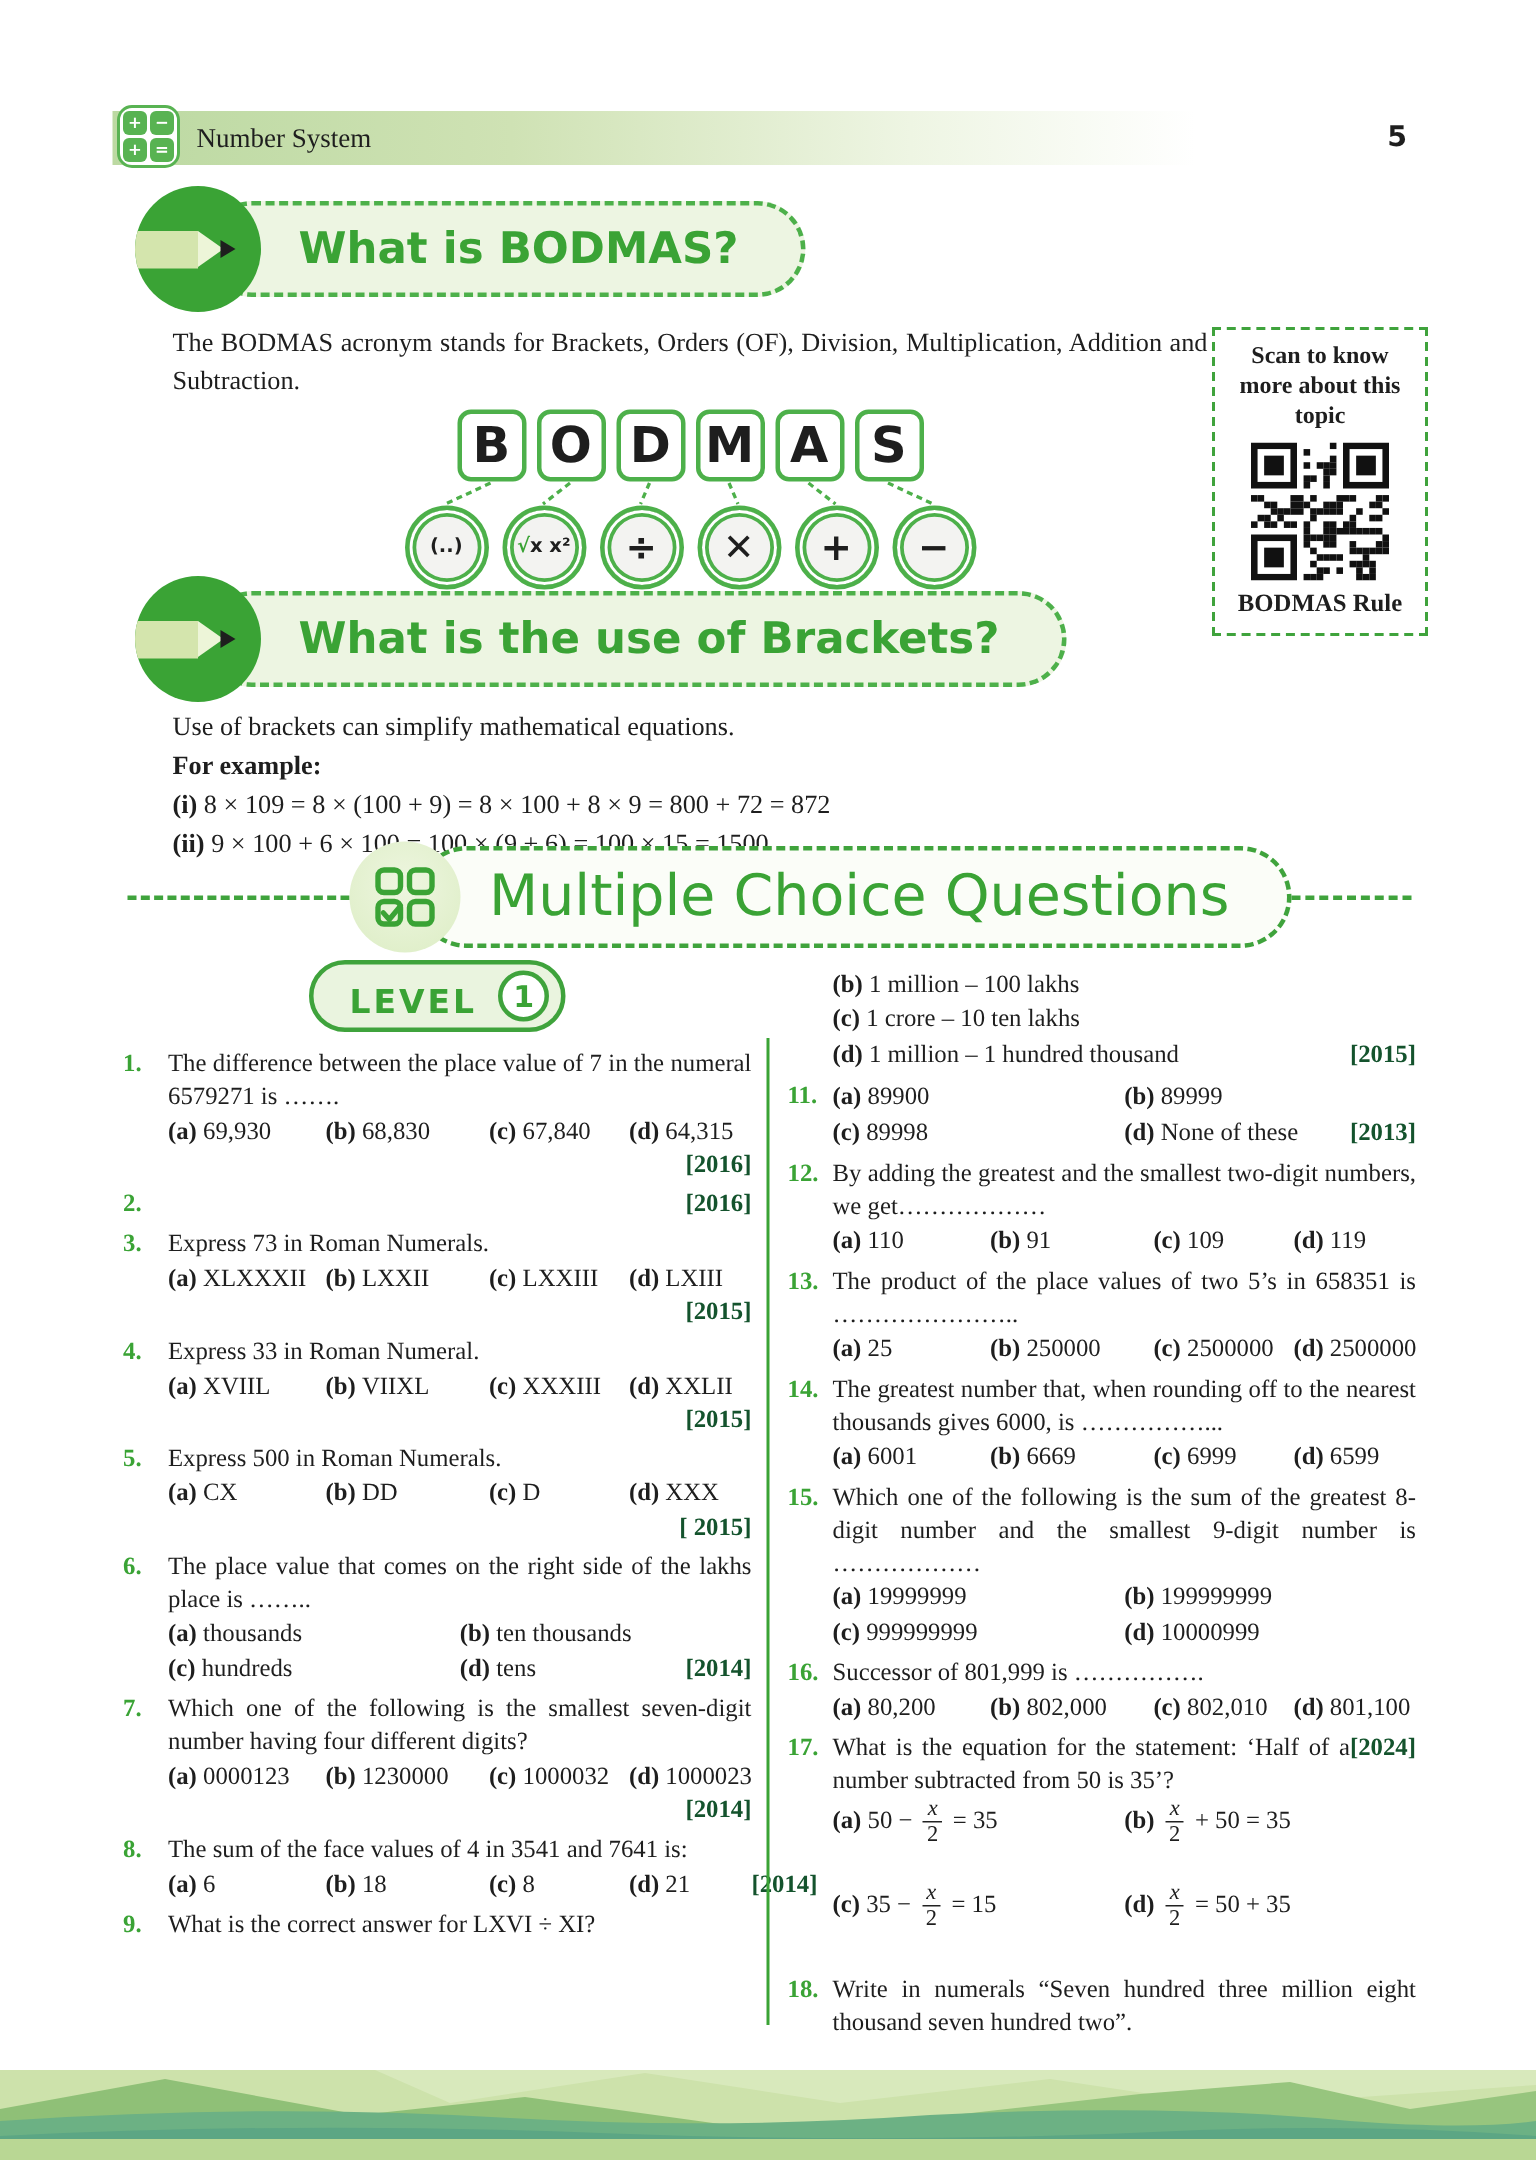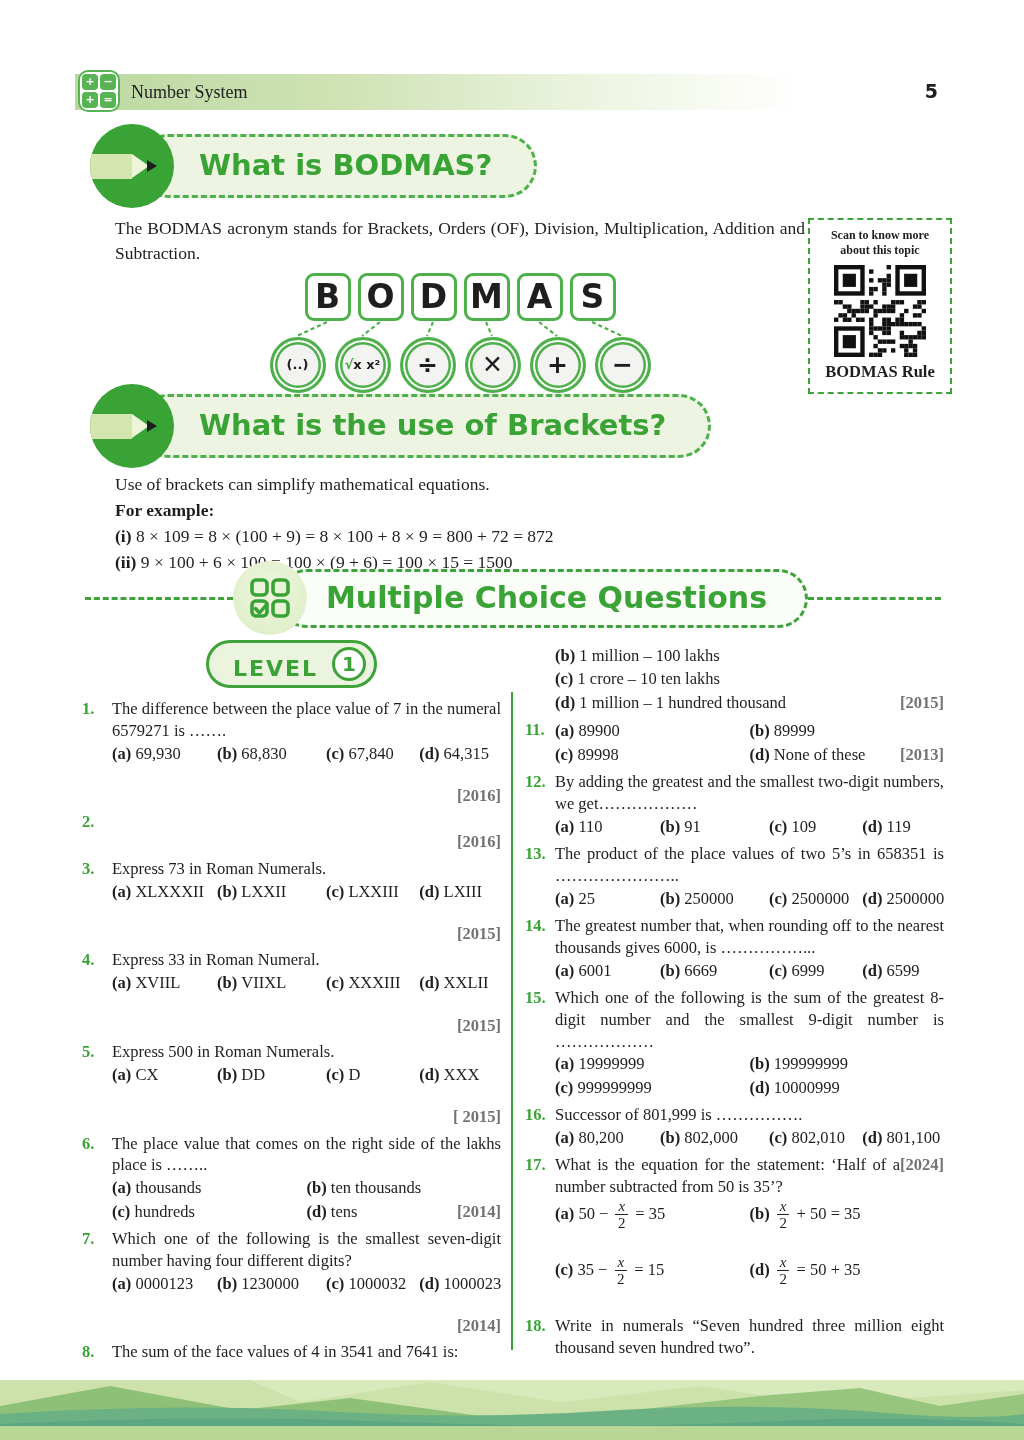--- a/index.html
+++ b/index.html
@@ -53,42 +53,42 @@
   .circles { display:flex; gap:9px; justify-content:center; width:382px; }
   .sym-circle { width:56px; height:56px; border:3px solid #4db04a; border-radius:50%;
     background:#f3f3f1; box-shadow:inset 0 0 0 2px #ffffff, inset 0 0 0 4.5px #4db04a;
     display:flex; align-items:center; justify-content:center;
     font-family:"DejaVu Sans",sans-serif; font-weight:bold; font-size:25px; color:#1e1e1e; }
   .sym-circle.small { font-size:13px; }
   .sym-circle.small .rad { color:#3aa335; }
 
   .qr-box { position:absolute; right:72px; top:218px; width:144px;
     border:2.5px dashed #3fa33c; padding:8px 6px 10px; text-align:center; background:#fff; }
-  .qr-top { font-weight:bold; font-size:12px; line-height:1.25; }
+  .qr-top { font-weight:bold; font-size:16px; line-height:1.25; }
   .qr-svg { margin:7px auto 5px; display:block; }
   .qr-caption { font-weight:bold; font-size:16.5px; }
 
   
   .brackets-text { position:absolute; left:115px; top:472px; width:720px;
     font-size:17.5px; line-height:1.48; }
   .brackets-text .bold { font-weight:bold; }
   .ex-label { font-weight:bold; }
 
   
   .mcq-banner { position:absolute; left:85px; top:566px; width:856px; height:64px;
     display:flex; align-items:center; }
   .dash-line { border-top:3px dashed #3fa33c; height:0; }
   .dash-left { flex:0 0 148px; }
   .dash-right { flex:1; }
   .mcq-icon-circle { width:74px; height:74px; border-radius:50%; flex:none;
     background:radial-gradient(circle at 50% 40%, #eef6e0 0%, #dcedc4 100%);
     display:flex; align-items:center; justify-content:center; z-index:2; margin-right:-30px; }
   .mcq-pill { background:#fbfdf8; border:3px dashed #3fa33c; border-radius:34px;
-    padding:8px 38px 10px 46px; font-family:"DejaVu Sans",sans-serif; font-weight:bold;
-    font-size:30px; color:#3aa335; white-space:nowrap; }
+    padding:8px 38px 10px 46px; font-family:"DejaVu Sans",sans-serif; font-weight:normal;
+    font-size:38px; color:#3aa335; white-space:nowrap; }
 
   
   .level-wrap { text-align:center; margin:4px 0 10px; }
   .level-badge { display:inline-flex; align-items:flex-end; background:#eaf4df;
     border:3px solid #3fa33c; border-radius:26px; padding:4px 8px 4px 24px; }
   .level-label { font-family:"DejaVu Sans",sans-serif; font-weight:bold; font-size:22px;
     color:#3aa335; letter-spacing:2px; }
   .level-circle { width:34px; height:34px; border-radius:50%; background:#fff;
     border:3px solid #3fa33c; margin-left:14px; display:flex; align-items:center;
     justify-content:center; font-family:"DejaVu Sans",sans-serif; font-weight:bold;
@@ -101,22 +101,22 @@
   .col-left { padding-right:10px; }
   .col-right { padding-left:12px; padding-top:8px; }
   .divider { width:2px; background:#3aa335; margin:56px 0 10px; flex:none; }
 
   .q { display:flex; margin-bottom:5px; }
   .qnum { flex:0 0 30px; font-weight:bold; color:#3aa335; font-size:16.5px;
     line-height:1.32; text-align:left; }
   .qbody { flex:1; min-width:0; }
   .qtext { font-size:16.5px; line-height:1.32; text-align:justify; }
   .qtext .year-inline { float:right; }
-  .year { color:#737373; font-weight:bold; white-space:nowrap; }
-  .year-below { text-align:right; font-size:16.5px; line-height:1.3;margin-top:20px; }
+  .year { color:#14532d; font-weight:bold; white-space:nowrap; }
+  .year-below { text-align:right; font-size:16.5px; line-height:1.3; }
   .opt-row { display:flex; font-size:16.5px; line-height:1.42; }
   .opt { white-space:nowrap; }
   .opt b { font-weight:bold; }
   .row4 .opt0 { flex:0 0 27%; } .row4 .opt1 { flex:0 0 28%; }
   .row4 .opt2 { flex:0 0 24%; } .row4 .opt3 { flex:0 0 21%; }
   .grid2 .opt0 { flex:0 0 50%; }
   .list .opt0 { flex:0 0 auto; }
   .opt-row .year { margin-left:auto; }
   .frac-row { margin-bottom:22px; align-items:center; }
   .frac { display:inline-flex; flex-direction:column; align-items:center;

